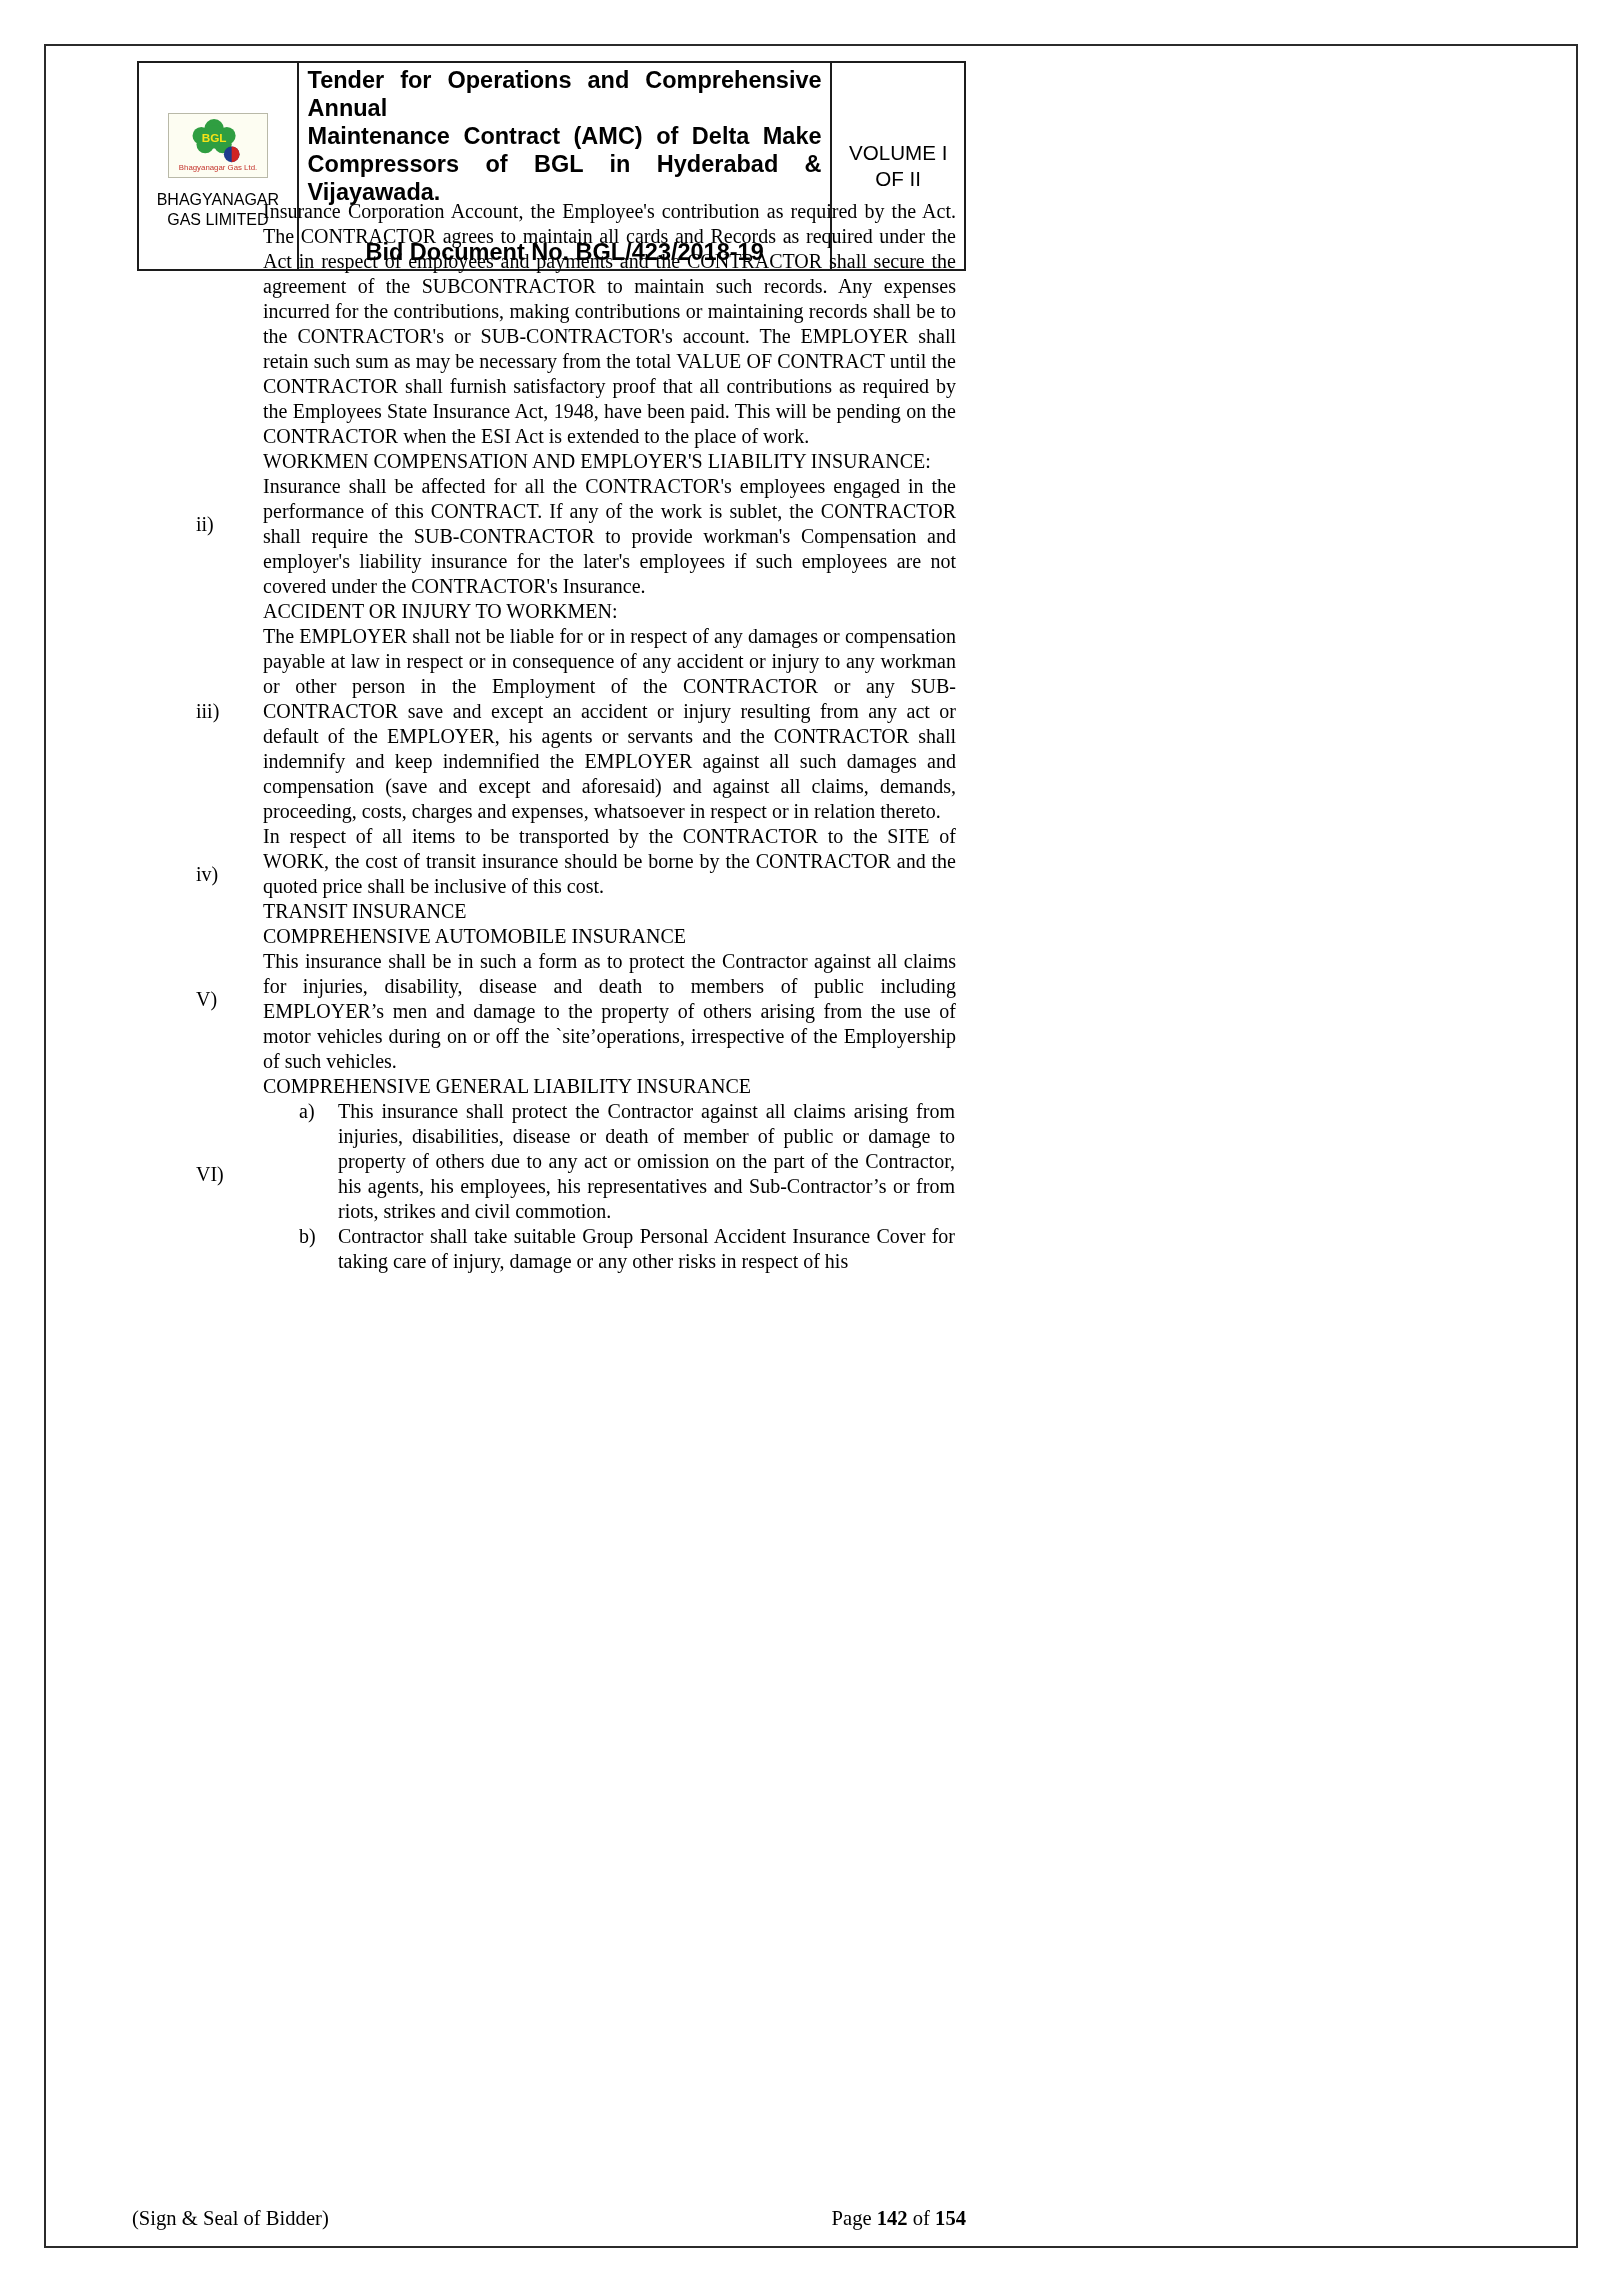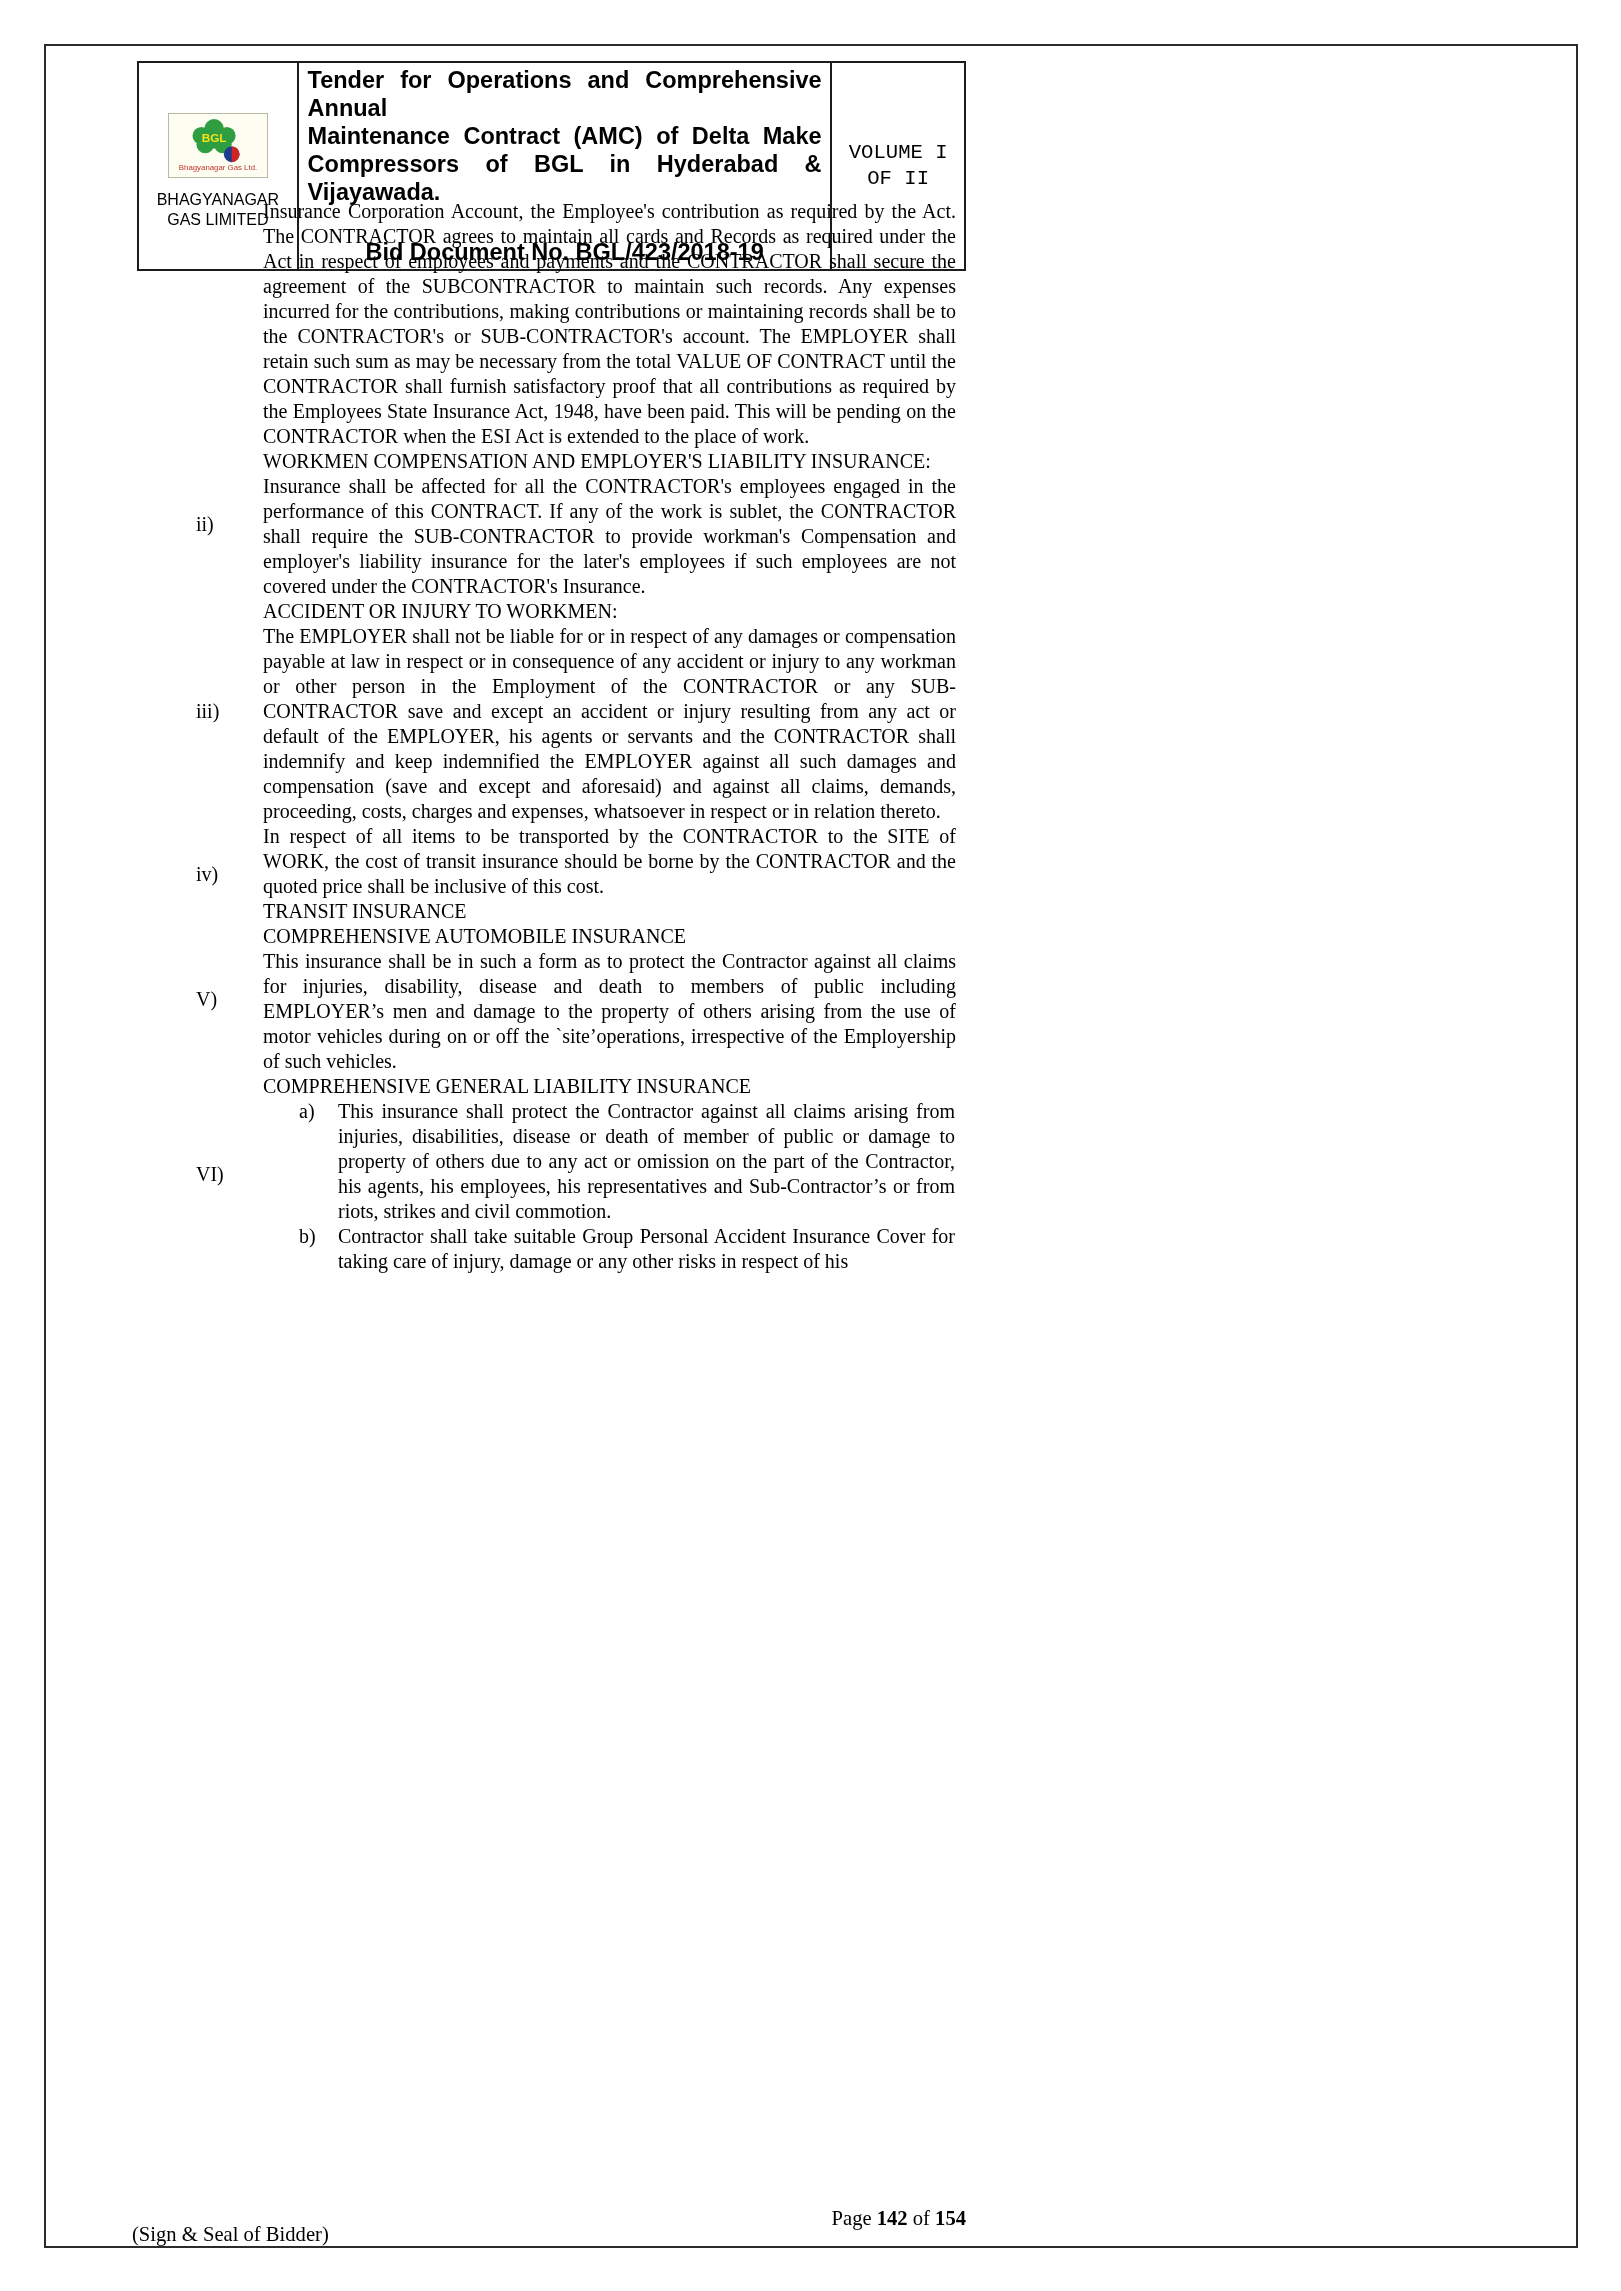--- a/index.html
+++ b/index.html
@@ -49,21 +49,21 @@
   }
   .title-line {
     font-family: "Liberation Sans", sans-serif;
     font-size: 23.5px; line-height: 28px;
     text-align: justify;
     text-align-last: justify;
     white-space: normal;
   }
   .title-line.centered { text-align: left; text-align-last: center; margin-top: 32px; }
   .volume-text {
-    font-family: Liberation Mono, monospace;
+    font-family: Liberation Sans, sans-serif;
     font-size: 20.6px; line-height: 25.5px;
   }
 
   
   .doc-body {
     position: absolute;
     left: 196px; top: 199px;
     width: 760px;
     font-size: 20px;
     line-height: 25px;
@@ -77,21 +77,21 @@
   .subitem-label { flex: 0 0 39px; }
   .subitem-content { width: 617px; }
 
   
   .footer {
     position: absolute;
     left: 132px; top: 2206px;
     width: 834px;
     font-size: 20.6px; line-height: 25.5px;
   }
-  .footer-left  { float: left; margin-top: 16px; }
+  .footer-left  { float: left; }
   .footer-right { float: right; }
   .bold { font-weight: bold; }
 </style>
 </head>
 <body>
 
 <div class="page">
 
   <div class="frame"></div>
 

